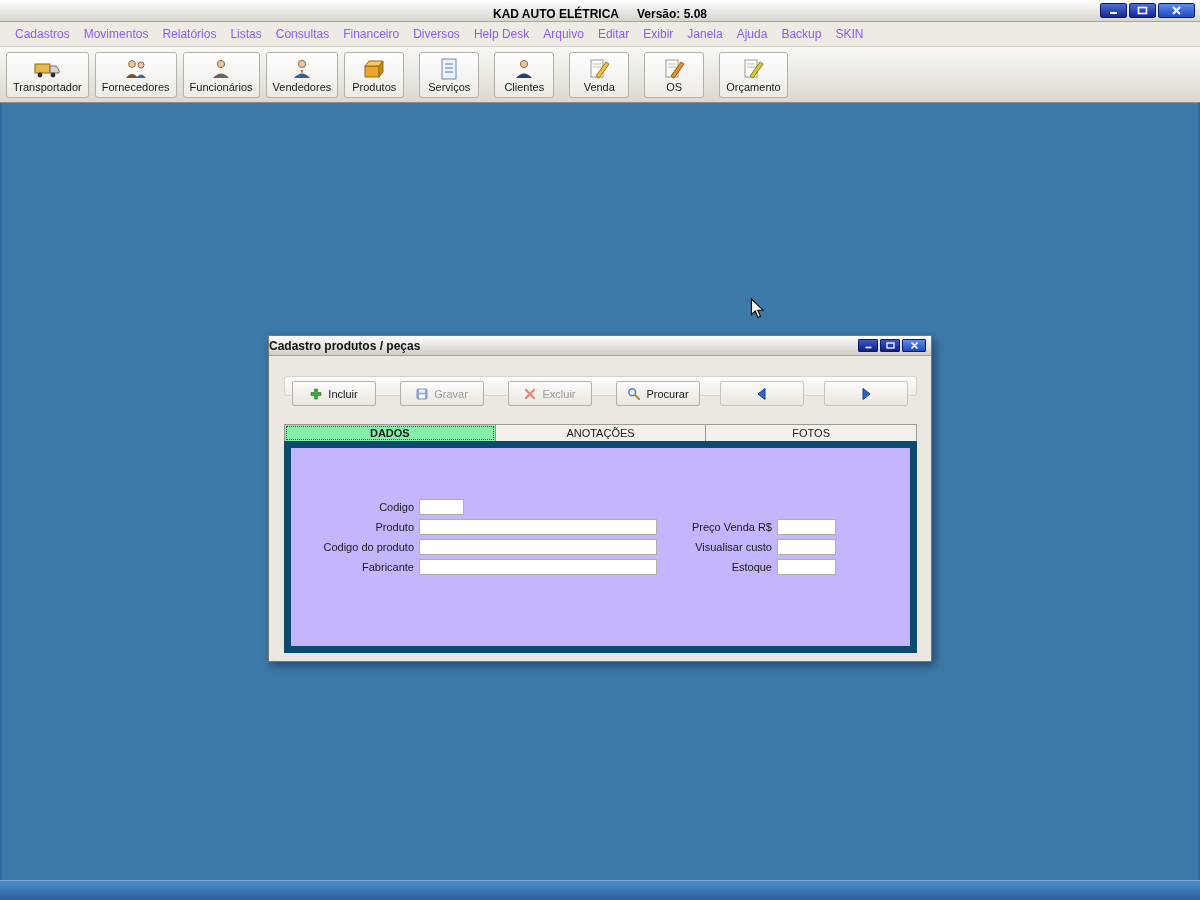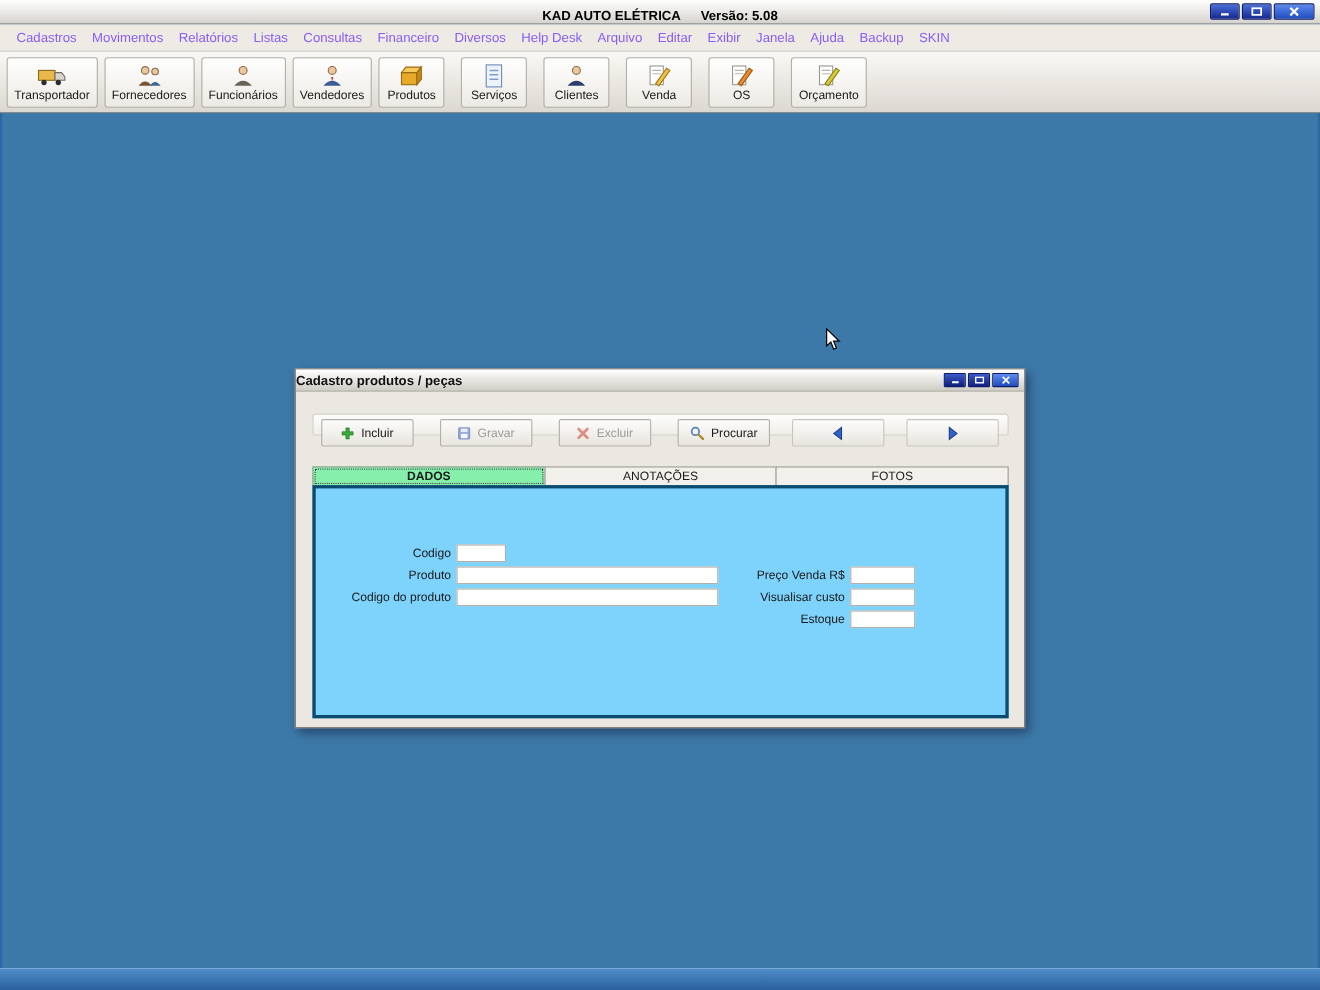--- a/index.html
+++ b/index.html
@@ -101,21 +101,21 @@
   .tabs { position:absolute; left:15px; top:88px; width:633px; height:18px; display:flex; }
   .tab {
     flex:1; margin-left:-1px; border:1px solid #9c9992; background:#f2f0ea;
     font-size:11px; text-align:center; line-height:16px; color:#1a1a1a;
   }
   .tab:first-child { margin-left:0; }
   .tab.active { background:#86efac; font-weight:bold; outline:1px dotted #4a4a4a; outline-offset:-3px; }
 
   .tab-content {
     position:absolute; left:15px; top:105px; width:633px; height:212px;
-    border:3px solid #0c4a6e; background:#7dd3fc;
+    border:7px solid #0c4a6e; background:#c4b5fd;
   }
   .frow { position:absolute; display:flex; align-items:center; height:17px; font-size:11px; }
   .flabel { width:128px; text-align:right; padding-right:5px; color:#1a1a1a; white-space:nowrap; }
   .finput {
     height:16px; border:1px solid #b2afa8; background:#fff;
     font-size:11px; padding:0 2px; font-family:"Liberation Sans","DejaVu Sans",sans-serif;
   }
   .w-small { width:45px; }
   .w-long  { width:238px; }
   .w-mini  { width:59px; }
@@ -376,20 +376,24 @@
     <div class="frow" style="left:0; top:70px;">
       <span class="flabel">Produto</span>
       <input class="finput w-long" value="" style="">
     </div>
 
     <div class="frow" style="left:0; top:90px;">
       <span class="flabel">Codigo do produto</span>
       <input class="finput w-long" value="" style="">
     </div>
 
+    <div class="frow" style="left:0; top:110px;">
+      <span class="flabel">Fabricante</span>
+      <input class="finput w-long" value="" style="">
+    </div>
 
 
     <div class="frow" style="left:358px; top:70px;">
       <span class="flabel">Preço Venda R$</span>
       <input class="finput w-mini" value="" style="">
     </div>
 
     <div class="frow" style="left:358px; top:90px;">
       <span class="flabel">Visualisar custo</span>
       <input class="finput w-mini" value="" style="">

